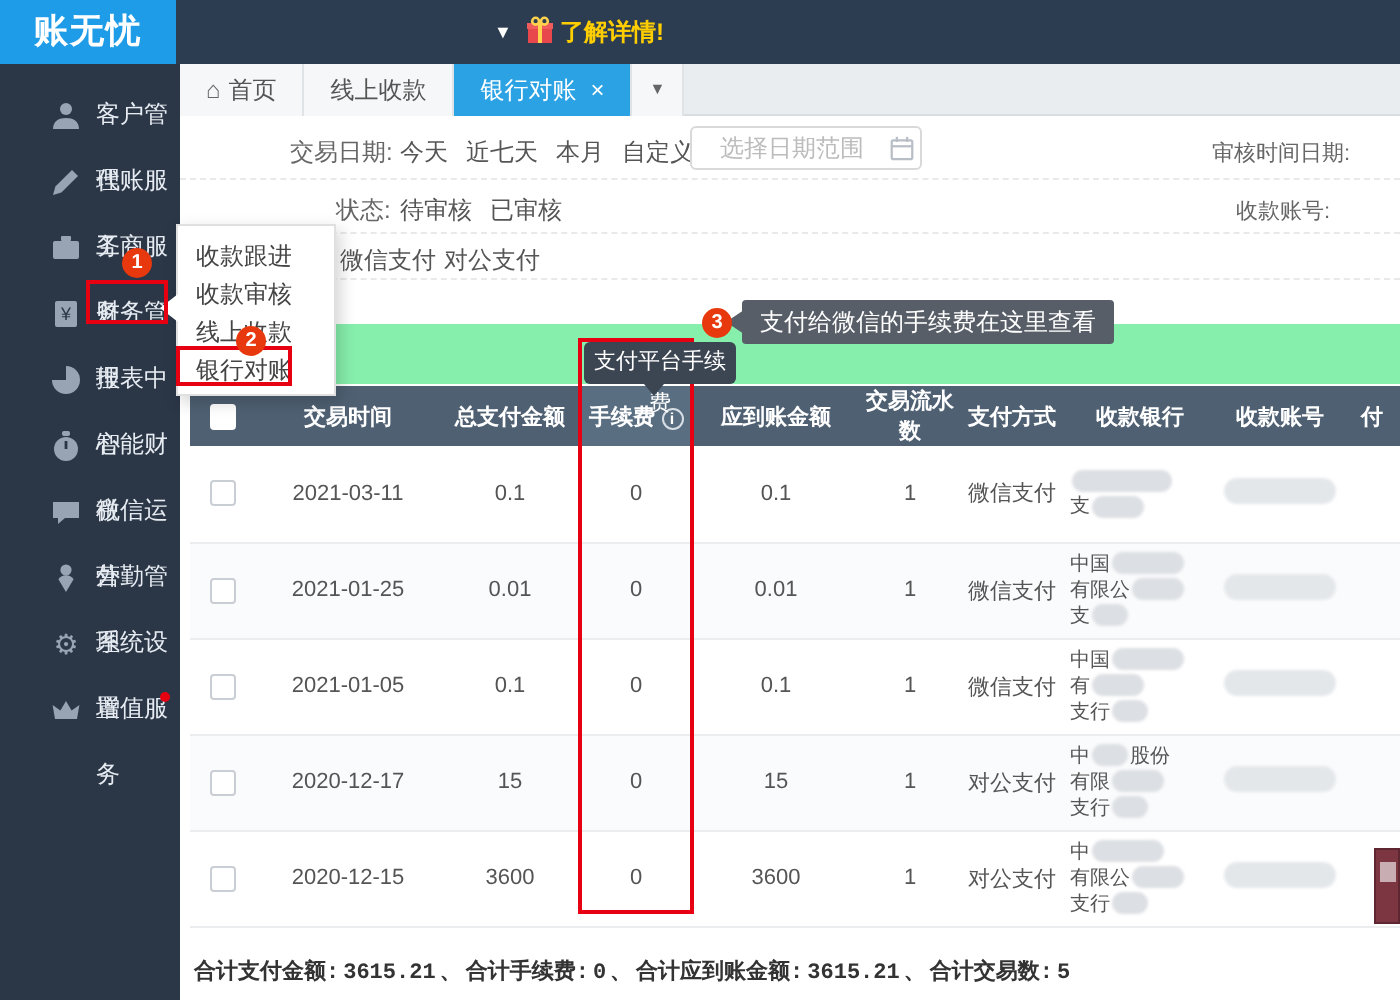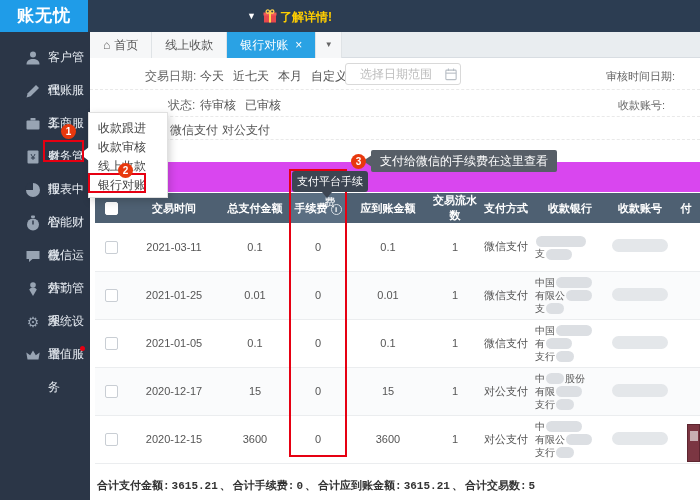--- a/index.html
+++ b/index.html
@@ -1,20 +1,20 @@
 <!DOCTYPE html>
 <html><head>
 <meta charset="utf-8">
 <style>
   * { margin:0; padding:0; box-sizing:border-box; }
   html,body { background:#ccc; }
   #app {
     position:relative; width:700px; height:500px; overflow:hidden;
     font-family:"Liberation Sans","DejaVu Sans",sans-serif;
-    background:#d946ef; cursor:default;
+    background:#86efac; cursor:default;
   }
   
   .topbar { position:absolute; left:0; top:0; width:700px; height:32px; background:#2c3d52; }
   .logo { position:absolute; left:0; top:0; width:88px; height:32px; background:#1f9ce8;
           color:#fff; font-size:17px; font-weight:bold; text-align:center; line-height:32px; letter-spacing:1px; }
   .company { position:absolute; left:120px; top:0; height:32px; line-height:32px; color:#fff; font-size:13px; }
   .company .blur-co { display:inline-block; width:78px; height:12px; background:#a9dcf5;
           border-radius:3px; vertical-align:middle; margin:0 2px; filter:blur(2px); }
   .co-caret { position:absolute; left:247px; top:0; line-height:32px; color:#fff; font-size:9px; cursor:pointer; }
   .promo { position:absolute; left:263px; top:0; height:32px; line-height:32px; cursor:pointer; }

